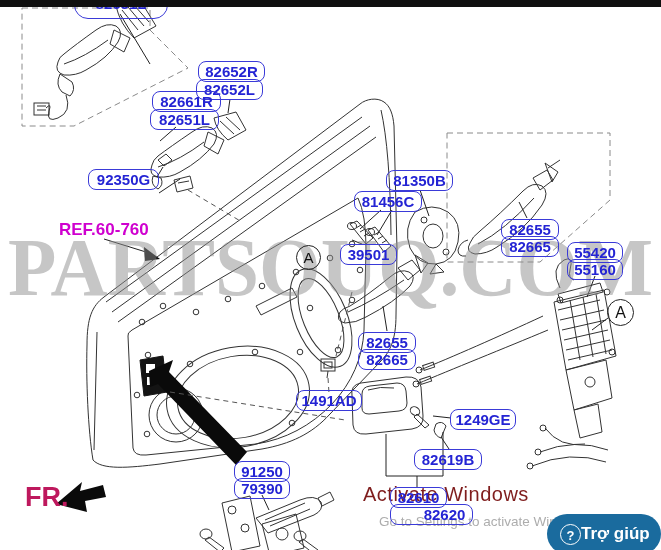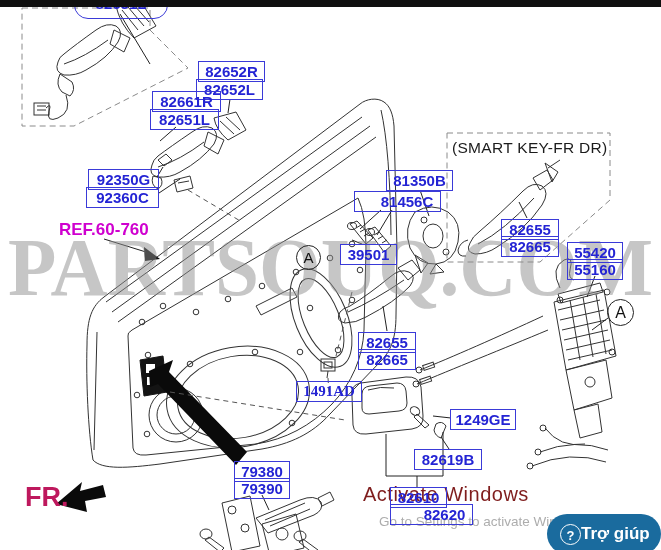--- a/index.html
+++ b/index.html
@@ -1,20 +1,20 @@
 <!DOCTYPE html>
 <html><head>
 <meta charset="utf-8">
 <style>
   html,body{margin:0;padding:0;background:#fff;}
   #page{position:relative;width:661px;height:550px;background:#ffffff;overflow:hidden;
         font-family:"Liberation Sans",sans-serif;}
   #topbar{position:absolute;left:0;top:0;width:661px;height:7px;background:#101010;z-index:40;}
   svg{position:absolute;left:0;top:0;z-index:1;}
-  .pill{position:absolute;border:1.6px solid #3a3ad8;border-radius:0;color:#2424d4;
+  .pill{position:absolute;border:1.6px solid #3a3ad8;border-radius:8px;color:#2424d4;
         font:700 15px/19px "Liberation Sans",sans-serif;text-align:center;height:19px;
         z-index:20;letter-spacing:0;background:transparent;cursor:pointer;}
   .pill.cut{top:-11px;height:28px;line-height:28px;border-radius:14px;z-index:18;}
   .amark{position:absolute;border:1.6px solid #222;border-radius:50%;color:#111;
          text-align:center;z-index:20;font-family:"Liberation Sans",sans-serif;}
   #smartkey-title{position:absolute;left:452px;top:139px;color:#1b1b1b;
          font:400 15.5px/18px "Liberation Sans",sans-serif;letter-spacing:.3px;z-index:20;}
   #ref-label{position:absolute;left:59px;top:220px;color:#cf00cf;
          font:700 17px/19px "Liberation Sans",sans-serif;z-index:20;cursor:pointer;}
   #fr-label{position:absolute;left:25px;top:482px;color:#be185d;
@@ -233,42 +233,40 @@
 </svg>
 
 <div id="topbar"></div>
 
 <div class="pill cut" style="left:74px;width:92px;">82651L</div>
 <div class="pill" style="left:198px;top:61px;width:65px;">82652R</div>
 <div class="pill" style="left:196px;top:79px;width:65px;">82652L</div>
 <div class="pill" style="left:152px;top:91px;width:67px;">82661R</div>
 <div class="pill" style="left:150px;top:109px;width:67px;">82651L</div>
 <div class="pill" style="left:88px;top:169px;width:69px;">92350G</div>
-<div class="pill" style="left:86px;top:187px;width:71px;">92360C</div>
 <div class="pill" style="left:386px;top:170px;width:65px;">81350B</div>
-<div class="pill" style="left:354px;top:191px;width:66px;padding-left:19px;">81456C</div>
+<div class="pill" style="left:354px;top:191px;width:66px;">81456C</div>
 <div class="pill" style="left:340px;top:244px;width:55px;">39501</div>
 <div class="pill" style="left:501px;top:219px;width:56px;">82655</div>
 <div class="pill" style="left:501px;top:236px;width:56px;">82665</div>
 <div class="pill" style="left:567px;top:242px;width:54px;">55420</div>
 <div class="pill" style="left:567px;top:259px;width:54px;">55160</div>
 <div class="pill" style="left:358px;top:332px;width:56px;">82655</div>
 <div class="pill" style="left:358px;top:349px;width:56px;">82665</div>
-<div class="pill" style="left:296px;top:381px;width:64px;font-family:Liberation Serif, serif;">1491AD</div>
+<div class="pill" style="left:296px;top:390px;width:64px;">1491AD</div>
 <div class="pill" style="left:450px;top:409px;width:64px;">1249GE</div>
 <div class="pill" style="left:414px;top:449px;width:66px;">82619B</div>
-<div class="pill" style="left:234px;top:461px;width:54px;">79380</div>
+<div class="pill" style="left:234px;top:461px;width:54px;">91250</div>
 <div class="pill" style="left:234px;top:478px;width:54px;text-align:center;">79390</div>
 <div class="pill" style="left:390px;top:487px;width:55px;">82610</div>
 <div class="pill" style="left:390px;top:504px;width:55px;padding-left:26px;">82620</div>
 
 <div class="amark" style="left:296px;top:245px;width:23px;height:23px;font:500 15px/23px 'Liberation Sans',sans-serif;">A</div>
 <div class="amark" style="left:607px;top:299px;width:25px;height:25px;font:500 16px/25px 'Liberation Sans',sans-serif;">A</div>
 
-<div id="smartkey-title">(SMART KEY-FR DR)</div>
 <div id="ref-label">REF.60-760</div>
 <div id="fr-label">FR.</div>
 <div id="activate1">Activate Windows</div>
 <div id="activate2">Go to Settings to activate Windows.</div>
 
 <div id="help-btn">
   <span class="qicon">?</span>
   <span class="qlabel">Trợ giúp</span>
 </div>
 

